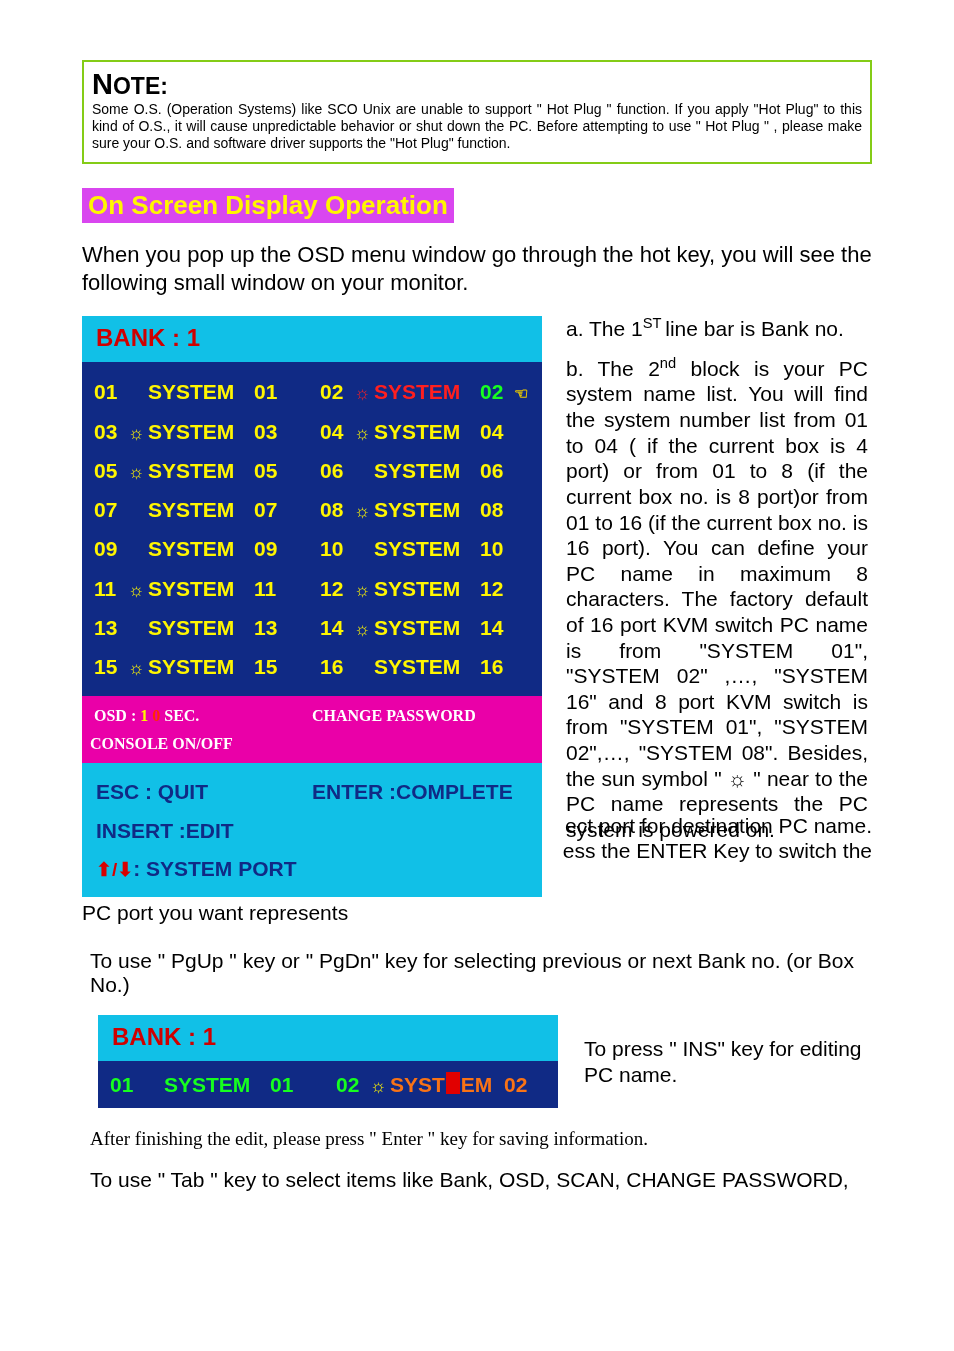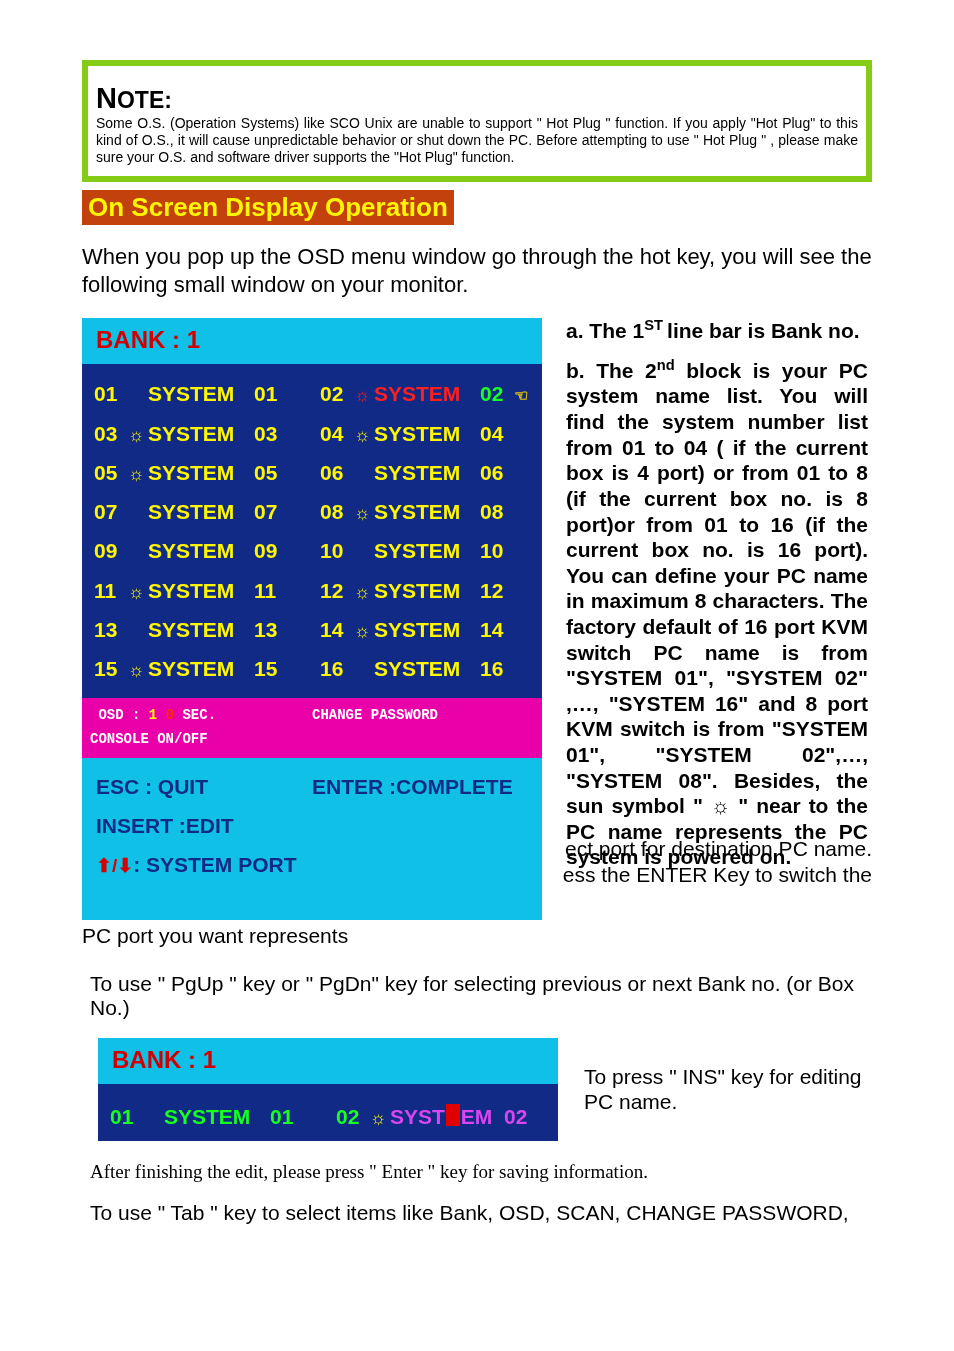--- a/index.html
+++ b/index.html
@@ -13,38 +13,38 @@
     background: #fff;
     font-family: Arial, Helvetica, sans-serif;
   }
   .page {
     width: var(--page-width);
     margin: 0 auto;
     padding: 60px 82px 40px 82px;
     background: #fff;
   }
   .note-box {
-    border: 6px solid #84cc16;
-    padding: 16px 8px 10px 8px;
-    margin-bottom: 8px;
+    border: 2px solid #84cc16;
+    padding: 6px 8px 10px 8px;
+    margin-bottom: 24px;
   }
   .note-title {
     font-size: 23px;
     font-weight: bold;
   }
   .note-title .cap { font-size: 29px; }
   .note-body {
     font-size: 14px;
     font-weight: normal;
     text-align: justify;
     line-height: 1.22;
   }
   .blue-heading {
     display: inline-block;
-    background: #c2410c;
+    background: #d946ef;
     color: #fff600;
     font-size: 26px;
     font-weight: bold;
     padding: 2px 6px 2px 6px;
     margin: 0 0 18px 0;
   }
   .intro-text {
     font-size: 22px;
     line-height: 1.25;
     margin-bottom: 20px;
@@ -88,50 +88,50 @@
   .osd-sun-r { color: #ff1f1f; width: 20px; display: inline-block; font-size: 18px; }
   .osd-name { color: #fff600; display: inline-block; width: 106px; }
   .osd-name-r { color: #ff1f1f; display: inline-block; width: 106px; }
   .osd-idx { color: #fff600; display: inline-block; width: 30px; }
   .osd-idx-g { color: #18ff1f; display: inline-block; width: 30px; }
   .osd-mouse { color: #e8c700; font-size: 16px; margin-left: 4px; }
   .nosun { display: inline-block; width: 20px; }
   .osd-status {
     background: #ea00a8;
     color: #fff;
-    font-size: 14px;
+    font-size: 16px;
     font-weight: bold;
     padding: 6px 8px 6px 8px;
-    font-family: Liberation Mono, monospace;
+    font-family: Liberation Serif, serif;
     display: flex;
     flex-wrap: wrap;
     line-height: 1.7;
   }
   .osd-status .half { width: 50%; white-space: nowrap; }
   .osd-status .num1 { color: #fff600; }
   .osd-status .num2 { color: #ff2a00; }
   .osd-status .on { color: #ffffff; }
   .osd-footer {
     background: #11c0e7;
     color: #102a85;
     font-size: 21px;
     font-weight: bold;
-    padding: 10px 14px 36px 14px;
+    padding: 10px 14px 8px 14px;
     font-family: Arial, Helvetica, sans-serif;
   }
   .osd-footer .frow { display: flex; line-height: 1.85; }
   .osd-footer .fhalf { width: 50%; white-space: nowrap; }
   .osd-footer .arrows { color: #d80000; font-size: 19px; }
   .right-col {
     flex: 1;
     font-size: 21px;
     text-align: justify;
     line-height: 1.22;
   }
-  .right-col p { margin: 0 4px 14px 0; font-weight: bold;}
+  .right-col p { margin: 0 4px 14px 0;}
   .right-col sup { font-size: 0.7em; line-height: 0; }
   .after-osd {
     font-size: 21px;
     line-height: 1.2;
     margin: 6px 0 24px 0;
   }
   .pgup-line {
     font-size: 21px;
     margin: 20px 0 18px 8px;
   }
@@ -173,21 +173,21 @@
     width: 14px;
     height: 22px;
     background: #e10000;
     vertical-align: middle;
     margin: 0 1px;
     transform: translateY(2px);
   }
   .mini-row .green { color: #16ff1f; }
   .mini-row .glabel { color: #16ff1f; }
   .mini-row .gnum { color: #16ff1f; width: 30px; display:inline-block;}
-  .mini-row .blue-name { color: #d946ef; margin-top: 9px; }
+  .mini-row .blue-name { color: #f97316; }
   .right-col2 {
     flex: 1;
     font-size: 21px;
     line-height: 1.2;
   }
   .after-edit {
     font-size: 19px;
     margin: 10px 0 18px 8px;
     font-family: Liberation Serif, serif;
   }

